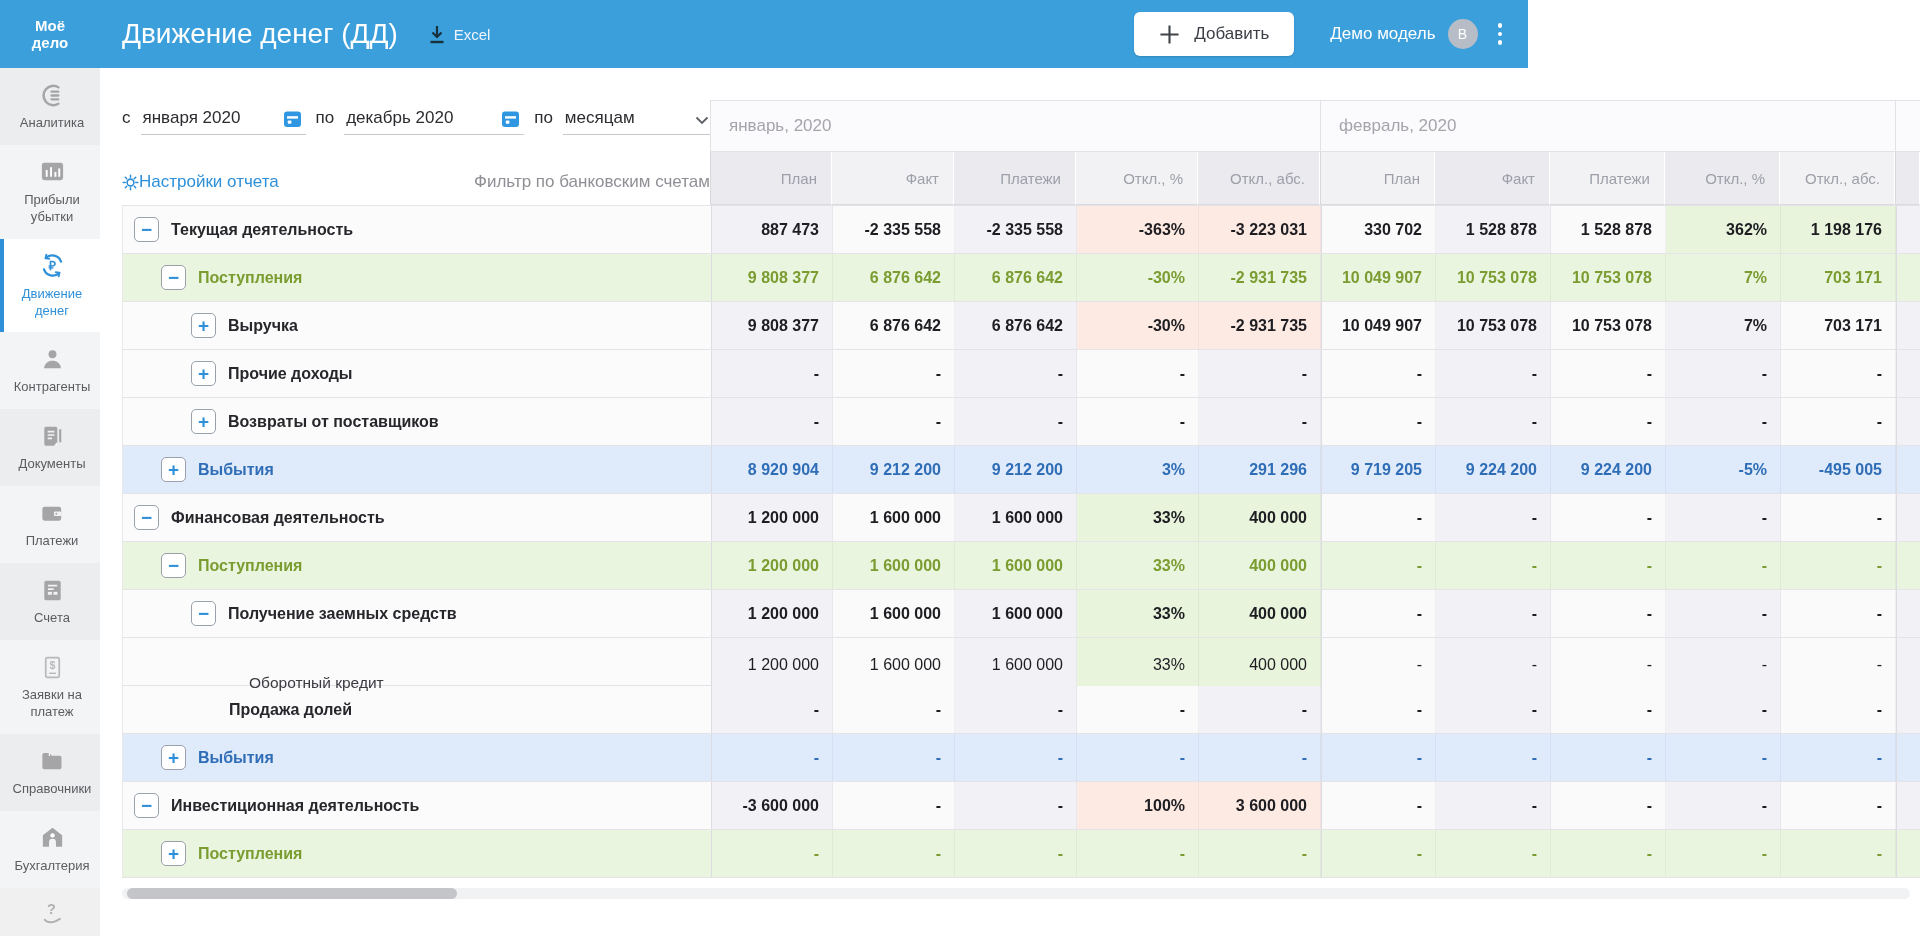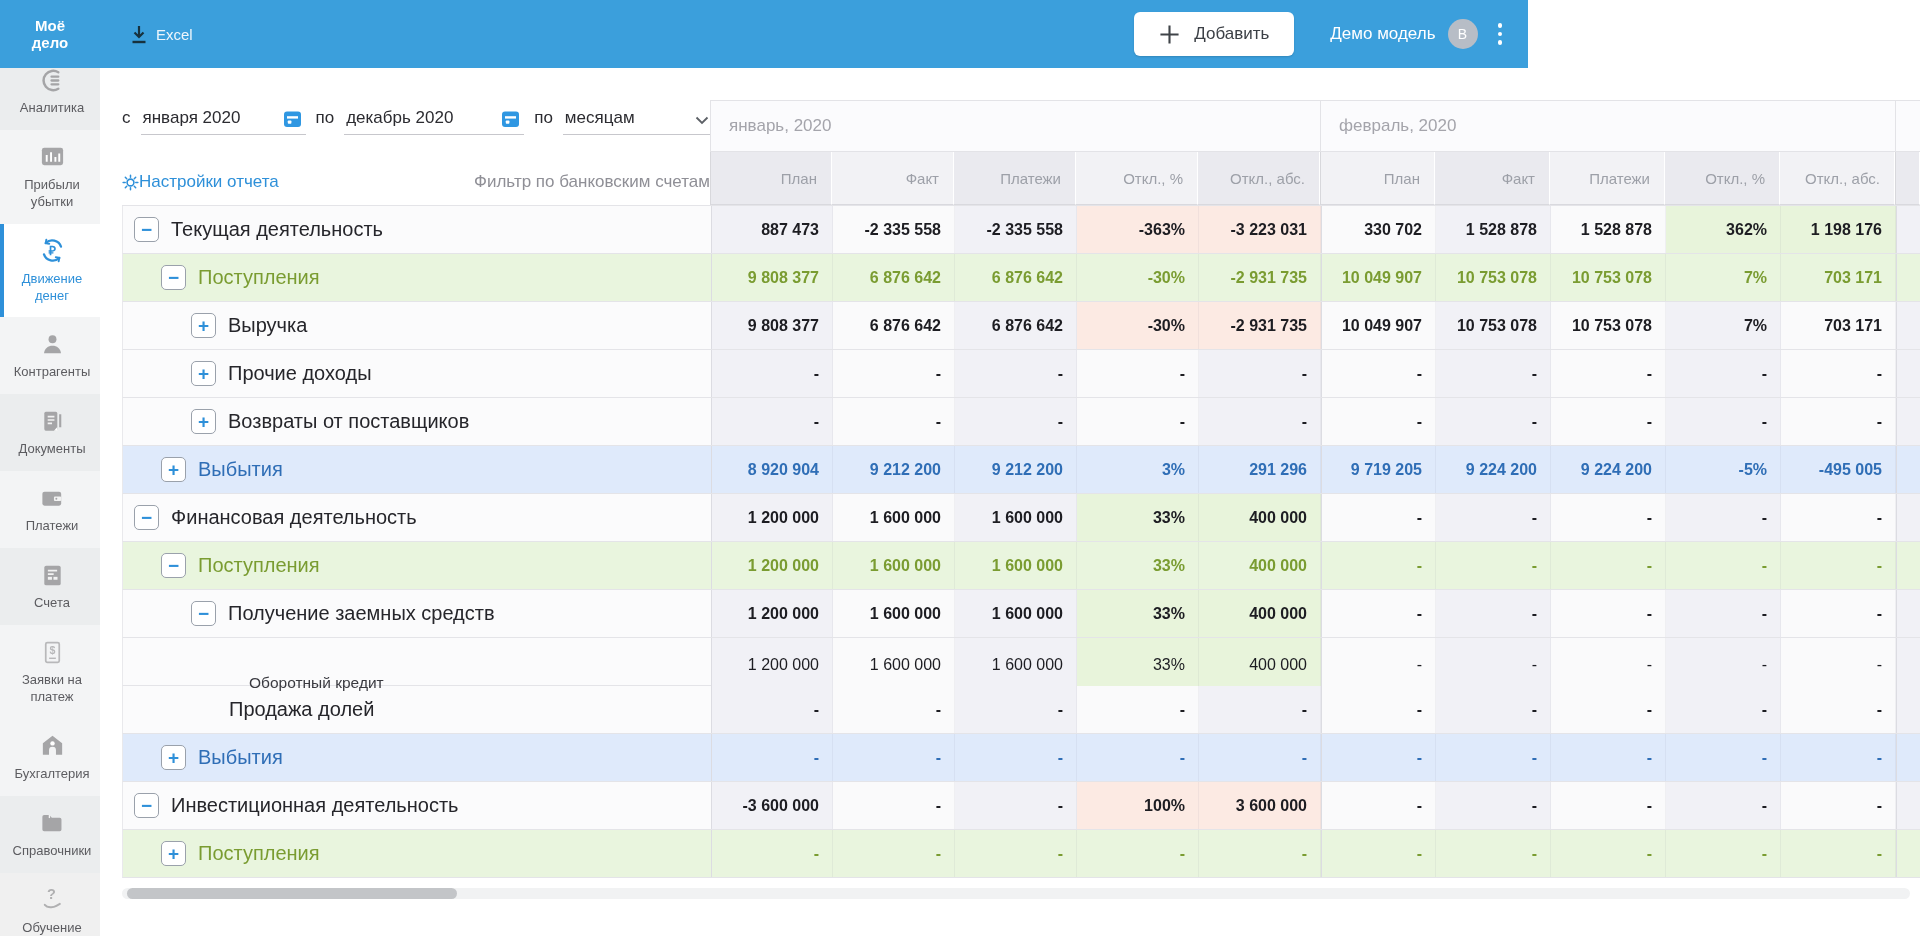--- a/index.html
+++ b/index.html
@@ -26,21 +26,21 @@
            display:flex;align-items:center;justify-content:center;gap:14px;
            font-size:17px;color:#3c4046;cursor:pointer;box-shadow:0 1px 2px rgba(0,0,0,.15);}
   .account{display:flex;align-items:center;margin-left:36px;}
   .account-name{color:#fff;font-size:17px;}
   .avatar{width:30px;height:30px;border-radius:50%;background:#b7bdc6;color:#fff;font-size:14px;
           display:flex;align-items:center;justify-content:center;margin-left:12px;}
   .kebab{display:flex;flex-direction:column;gap:4px;margin:0 26px 0 20px;cursor:pointer;}
   .kebab i{width:4.5px;height:4.5px;border-radius:50%;background:#fff;}
 
   
-  .sidebar{position:absolute;top:53px;left:0;width:100px;bottom:0;background:#f0f0f0;
+  .sidebar{position:absolute;top:68px;left:0;width:100px;bottom:0;background:#f0f0f0;
            display:flex;flex-direction:column;z-index:20;}
   .side-item{display:flex;flex-direction:column;align-items:center;justify-content:center;
              padding:13px 3px;font-size:13px;color:#5c5c60;text-align:center;line-height:1.3;
              cursor:pointer;border-left:4px solid transparent;}
   .side-item .icn{color:#a5a5a7;margin-bottom:6px;height:28px;display:flex;align-items:center;}
   .band-a{background:#ebedee;}
   .band-b{background:#f3f4f5;}
   .side-item.active{background:#fff;border-left:4px solid var(--link);color:var(--link);}
   .side-item.active .icn{color:var(--link);}
   .side-bottom{margin-top:auto;margin-bottom:14px;background:transparent;}
@@ -75,21 +75,21 @@
   .h-cell.hd{background:#eaeaef;} .h-cell.hl{background:#f2f2f5;}
   .h-cell.mb{border-left:1px solid #d8d8dc;}
 
   
   .tbl{position:absolute;left:22px;top:137px;width:1798px;border-top:1px solid #e4e4e8;}
   .t-row{display:grid;grid-template-columns:588px repeat(5,122px) repeat(5,115px) 25px;
          height:48px;border-bottom:1px solid #e4e4e8;border-left:1px solid #e9e9ec;background:#fbfbfc;}
   .t-row.r-green{background:var(--green-bg);}
   .t-row.r-blue{background:var(--bluerow-bg);}
   .cell-label{display:flex;align-items:center;cursor:pointer;}
-  .row-label-text{font-size:20px;font-weight:400;color:#26262b;white-space:nowrap;}
+  .row-label-text{font-size:16px;font-weight:700;color:#26262b;white-space:nowrap;}
   .r-green .row-label-text{color:var(--green-tx);}
   .r-blue .row-label-text{color:var(--bluerow-tx);}
   .r-light .row-label-text{font-weight:400;color:#3a3a40;font-size:15.5px;margin-top:36px;}
   .lvl1{padding-left:11px;} .lvl2{padding-left:38px;} .lvl3{padding-left:68px;}
   .lvl3n{padding-left:106px;} .lvl4{padding-left:126px;}
   .tgl{width:25px;height:25px;flex:none;border:1.5px solid #9aa1ab;border-radius:5px;background:#fff;
        color:var(--link);display:flex;align-items:center;justify-content:center;
        font-size:19px;font-weight:700;margin-right:12px;cursor:pointer;line-height:1;}
   .cell{display:flex;align-items:center;justify-content:flex-end;padding-right:14px;
         font-size:16px;font-weight:700;color:#1d1d22;box-shadow:inset -1px 0 0 rgba(100,100,130,.07);}
@@ -108,20 +108,21 @@
   svg{display:block;}
 </style>
 </head>
 <body>
 
 <div class="topbar">
   <div class="logo">
     <div>Моё</div>
     <div>дело</div>
   </div>
+  <div class="page-title">Движение денег (ДД)</div>
   <div class="excel">
     <span class="icn">
       <svg width="18" height="19" viewBox="0 0 18 19">
           <path d="M9 1v10.5M4.5 7.5L9 12l4.5-4.5" fill="none" stroke="#17313d" stroke-width="2.2"></path>
           <path d="M2.5 17h13" stroke="#17313d" stroke-width="2.4"></path>
         </svg>
     </span>
     <span>Excel</span>
   </div>
   <div class="tb-spacer"></div>
@@ -219,37 +220,37 @@
     <div class="side-item band-b">
       <span class="icn">
         <svg width="27" height="27" viewBox="0 0 28 28" opacity="0.75">
           <rect x="7" y="3.8" width="14" height="20.4" rx="1.6" fill="none" stroke="currentColor" stroke-width="1.8"></rect>
           <text x="14" y="15.8" text-anchor="middle" font-size="11" font-weight="700" fill="currentColor" font-family="Liberation Sans,sans-serif">$</text>
           <path d="M10.5 20h7" stroke="currentColor" stroke-width="1.5"></path>
         </svg>
       </span>
       <span>Заявки на платеж</span>
     </div>
+    <div class="side-item band-a">
+      <span class="icn">
+        <svg width="27" height="27" viewBox="0 0 28 28">
+          <path d="M3.5 21.2V8a1.8 1.8 0 0 1 1.8-1.8h5.4l2.6 2.9h8.2A1.8 1.8 0 0 1 23.3 10.9v10.3a1.8 1.8 0 0 1-1.8 1.8H5.3a1.8 1.8 0 0 1-1.8-1.8z" fill="currentColor"></path>
+          <path d="M10.8 6.2v3.2" stroke="#f2f2f2" stroke-width="1.4"></path>
+        </svg>
+      </span>
+      <span>Справочники</span>
+    </div>
     <div class="side-item band-b">
       <span class="icn">
         <svg width="27" height="27" viewBox="0 0 28 28">
           <path d="M14 4l10 7.6V23.6h-6.4v-4.8a3.6 3.6 0 0 0-7.2 0v4.8H4V11.6z" fill="currentColor"></path>
           <circle cx="14" cy="11.8" r="2.3" fill="#fff"></circle>
         </svg>
       </span>
       <span>Бухгалтерия</span>
-    </div>
-    <div class="side-item band-a">
-      <span class="icn">
-        <svg width="27" height="27" viewBox="0 0 28 28">
-          <path d="M3.5 21.2V8a1.8 1.8 0 0 1 1.8-1.8h5.4l2.6 2.9h8.2A1.8 1.8 0 0 1 23.3 10.9v10.3a1.8 1.8 0 0 1-1.8 1.8H5.3a1.8 1.8 0 0 1-1.8-1.8z" fill="currentColor"></path>
-          <path d="M10.8 6.2v3.2" stroke="#f2f2f2" stroke-width="1.4"></path>
-        </svg>
-      </span>
-      <span>Справочники</span>
     </div>
     <div class="side-item side-bottom">
       <span class="icn">
         <svg width="27" height="27" viewBox="0 0 28 28" opacity="0.85">
           <text x="13" y="13.5" text-anchor="middle" font-size="15" font-weight="700" fill="currentColor" font-family="Liberation Sans,sans-serif">?</text>
           <path d="M6 19.5c2.6 3 8.2 3.4 12 1.2l3.6-2.1" fill="none" stroke="currentColor" stroke-width="2.1" stroke-linecap="round"></path>
         </svg>
       </span>
       <span>Обучение</span>
     </div>

